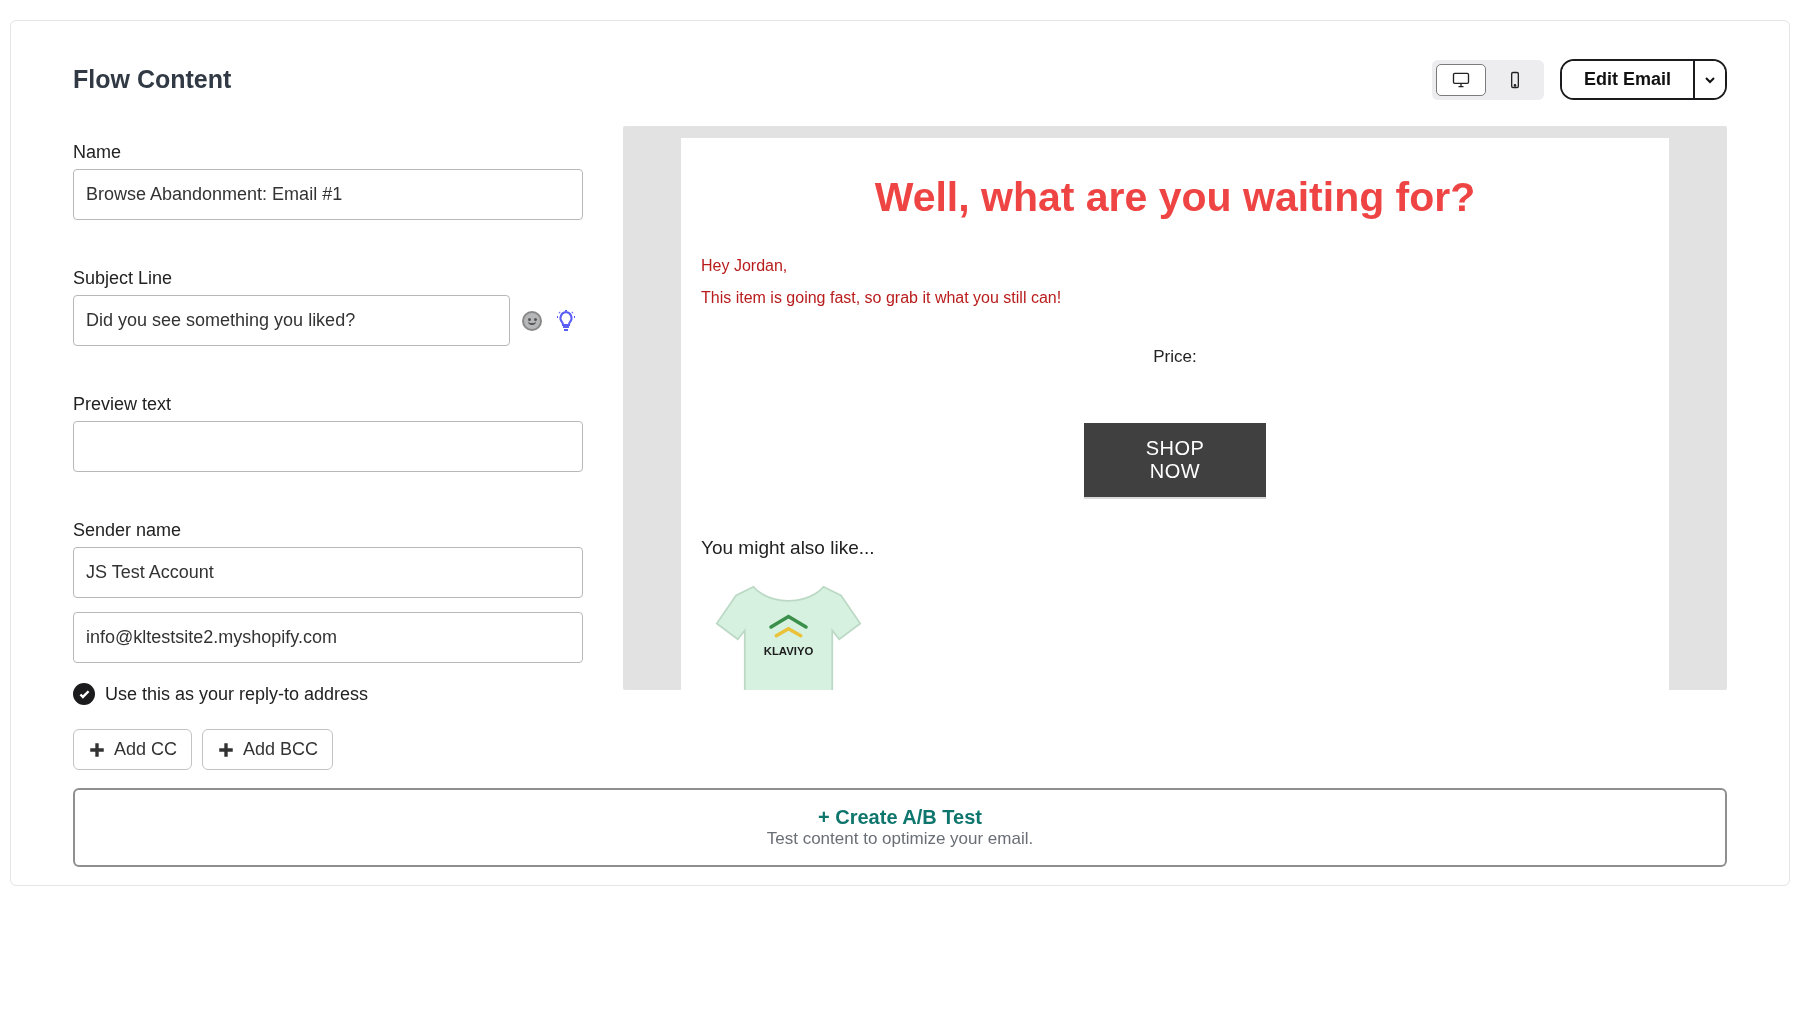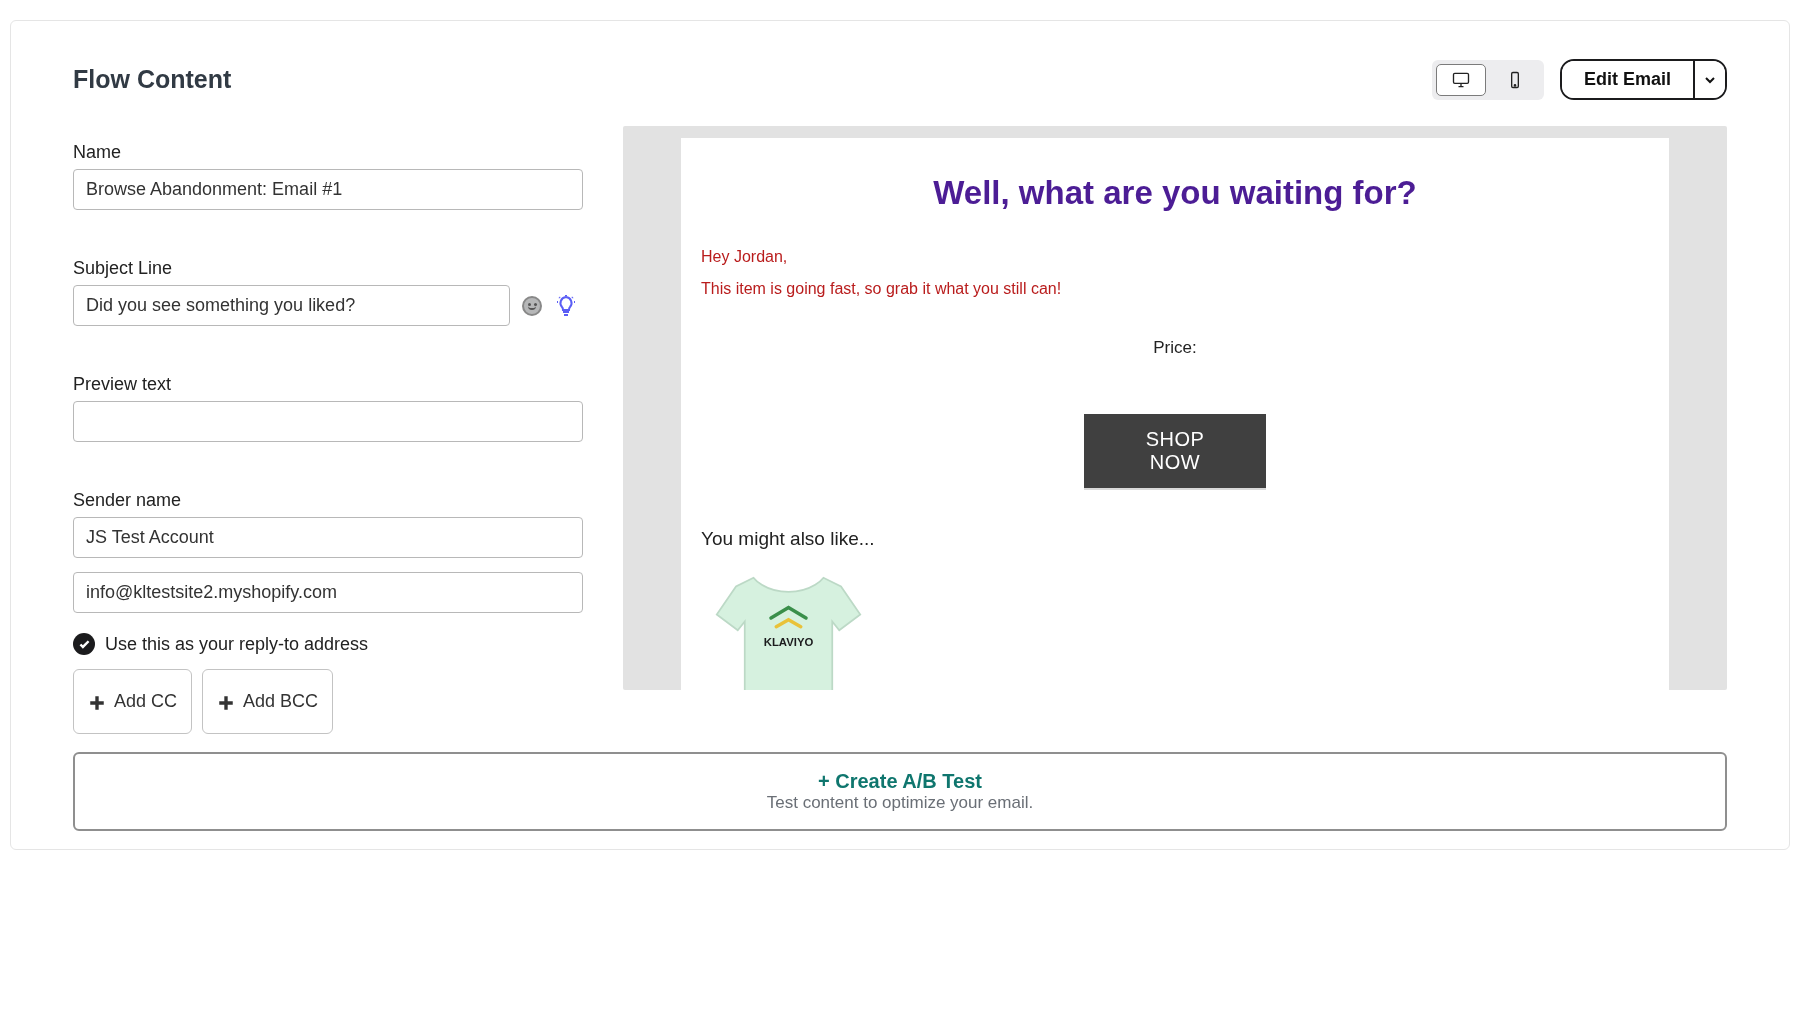--- a/index.html
+++ b/index.html
@@ -37,21 +37,21 @@
     font-size: 18px;
     font-weight: 500;
     color: #222;
     margin-bottom: 6px;
     display: block;
     margin-top: 48px;
   }
   .field-group { margin-bottom: 14px; }
   .text-input {
     width: 100%;
-    height: 41px;
+    height: 51px;
     border: 1px solid #b8b8b8;
     border-radius: 4px;
     padding: 0 12px;
     font-size: 18px;
     color: #333;
     background: #fff;
   }
   .subject-row {
     display: flex;
     align-items: center;
@@ -87,34 +87,34 @@
     border-bottom: 2px solid #555;
     border-radius: 0 0 8px 8px;
   }
   .bulb-icon { color: #5b5ef5; }
   .bulb-svg { width: 26px; height: 26px; }
   .checkbox-row {
     display: flex;
     align-items: center;
     gap: 10px;
     margin-top: 20px;
-    margin-bottom: 14px;
+    margin-bottom: 24px;
   }
   .check-mark {
     width: 22px; height: 22px; border-radius: 50%;
     background: #1b1b1d;
     display: flex; align-items: center; justify-content: center;
   }
   .check-mark svg { width: 13px; height: 13px; stroke: #fff; stroke-width: 3; fill: none; }
   .checkbox-label { font-size: 18px; color: #222; }
   .pill-row { display: flex; gap: 10px; }
   .pill-btn {
-    display: inline-flex; align-items: flex-end; gap: 8px;
+    display: inline-flex; align-items: center; gap: 8px;
     border: 1px solid #c3c3c3; border-radius: 6px;
-    padding: 21px 14px;
+    padding: 9px 14px;
     font-size: 18px; color: #333; background: #fff;
     cursor: pointer;
   }
   .plus-svg { width: 18px; height: 18px; stroke: #333; stroke-width: 3; }
 
   .toolbar-row {
     display: flex; justify-content: flex-end; align-items: center;
     gap: 16px; margin-bottom: 26px; margin-top: -6px;
   }
   .device-toggle {
@@ -143,21 +143,21 @@
   .caret-svg { width: 12px; height: 12px; stroke: #111; stroke-width: 2; fill: none; }
 
   .preview-frame {
     background: #e2e2e2; padding: 12px 58px 0 58px; border-radius: 2px;
     height: 564px; overflow: hidden;
   }
   .email-body {
     background: #fff; height: 100%; padding: 36px 20px 0 20px;
   }
   .email-headline {
-    text-align: center; font-size: 33px; font-weight: 800; color: #4c1d95;
+    text-align: center; font-size: 41px; font-weight: 800; color: #ef4444;
     margin-bottom: 36px;
   }
   .email-p { font-size: 16px; color: #b91c1c; margin-bottom: 14px; }
   .price-line { text-align: center; font-size: 17px; color: #222; margin-top: 40px; margin-bottom: 56px;}
   .shop-btn {
     display: block; margin: 0 auto 40px auto;
     background: #404040; color: #fff; font-size: 20px; letter-spacing: 0.5px;
     border: none; padding: 14px 36px; cursor: pointer;
     box-shadow: 0 2px 0 rgba(0,0,0,0.15);
     width: 182px; text-align: center;

